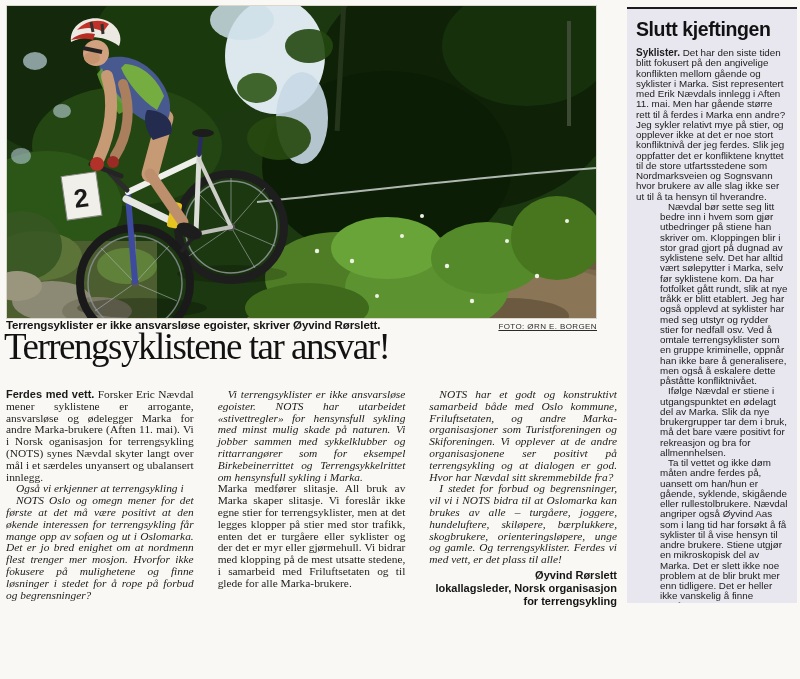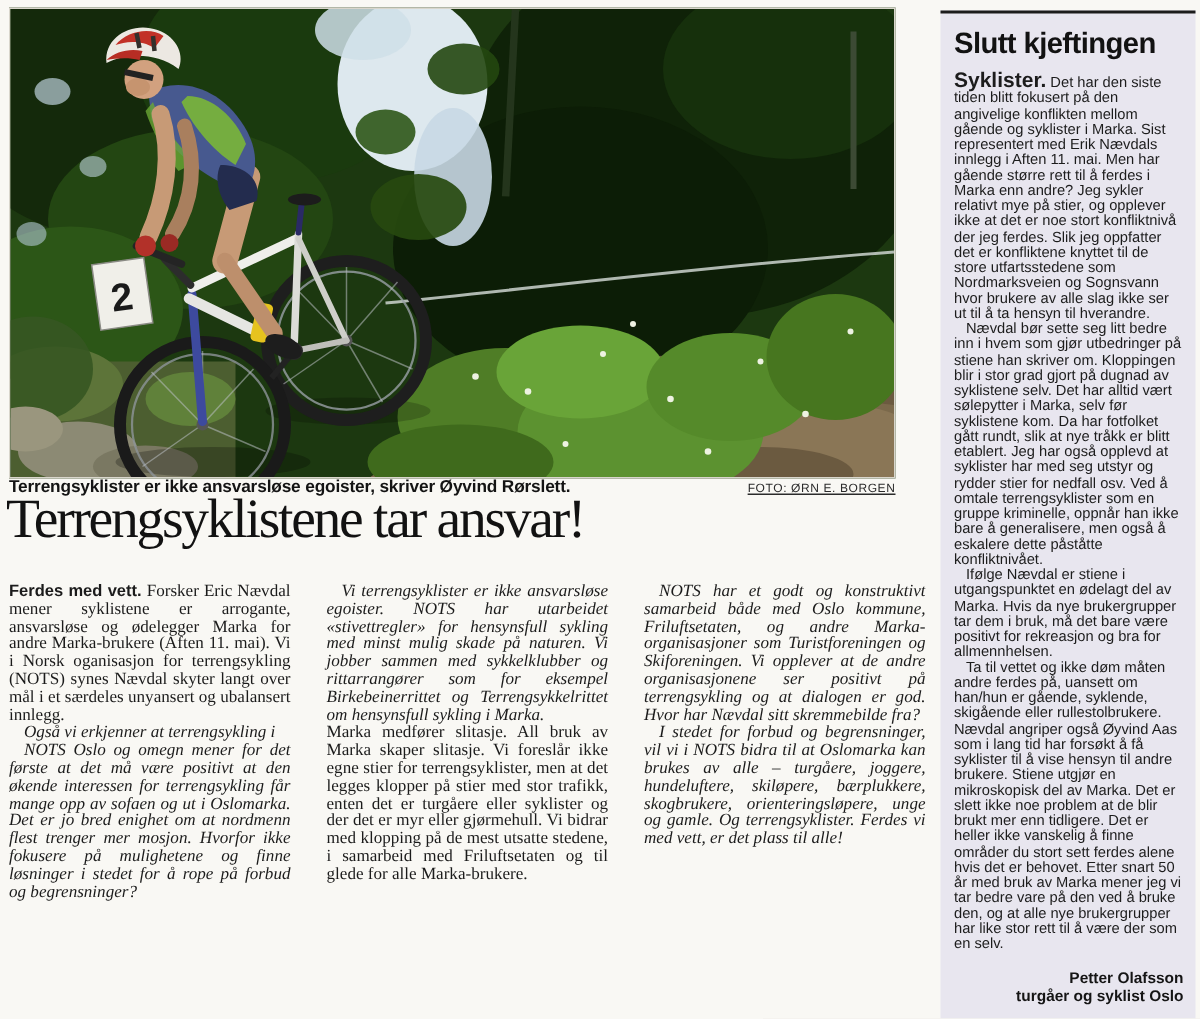--- a/index.html
+++ b/index.html
@@ -27,28 +27,28 @@
     display:flex;gap:24px;overflow:hidden;}
   .col{flex:1 1 0;min-width:0;}
   .bp{margin:0;font-family:"Liberation Serif",serif;font-size:11.4px;line-height:11.8px;
     color:#1b1b1b;text-align:justify;}
   .bp.ind{text-indent:10px;font-style:italic;}
   .leadin{font-family:"Liberation Sans",sans-serif;font-weight:bold;font-size:11px;}
   .sig{margin-top:3px;text-align:right;font-family:"Liberation Sans",sans-serif;
     font-weight:bold;font-size:11px;line-height:13px;color:#151515;}
 
   
-  .sidebar{position:absolute;left:627px;top:7px;width:170px;height:672px;
+  .sidebar{position:absolute;left:627px;top:7px;width:170px;height:596px;
     background:#e8e6ef;border-top:2px solid #1c1c1c;box-sizing:border-box;
     padding:8px 8px 6px 9px;overflow:hidden;}
   .sidebar h2{margin:1px 0 7px 0;font-size:19.5px;letter-spacing:-0.4px;
     font-weight:bold;color:#121212;}
   .sp{margin:0;font-size:9.8px;line-height:10.25px;color:#1c1c1c;text-align:left;}
-  .sp.ind{text-indent:8px;}
-  .sp b{font-size:14px;}
+  .sp.ind{text-indent:8px;margin-left:24px;}
+  .sp b{font-size:10px;}
   .ssig{margin-top:12px;text-align:right;font-weight:bold;font-size:10.3px;
     line-height:12px;color:#151515;}
 </style>
 </head>
 <body>
 
 <div class="page">
 
   <figure class="photo-wrap" style="margin:0">
     <svg width="589" height="312" viewBox="0 0 589 312">
@@ -202,28 +202,33 @@
       <p class="bp ind">Også vi erkjenner at terrengsykling i</p>
       <p class="bp ind">NOTS Oslo og omegn mener for det første at det må være positivt at den økende interessen for terrengsykling får mange opp av sofaen og ut i Oslomarka. Det er jo bred enighet om at nordmenn flest trenger mer mosjon. Hvorfor ikke fokusere på mulighetene og finne løsninger i stedet for å rope på forbud og begrensninger?</p>
     </div>
     <div class="col">
       <p class="bp ind">Vi terrengsyklister er ikke ansvarsløse egoister. NOTS har utarbeidet «stivettregler» for hensynsfull sykling med minst mulig skade på naturen. Vi jobber sammen med sykkelklubber og rittarrangører som for eksempel Birkebeinerrittet og Terrengsykkelrittet om hensynsfull sykling i Marka.</p>
       <p class="bp">Marka medfører slitasje. All bruk av Marka skaper slitasje. Vi foreslår ikke egne stier for terrengsyklister, men at det legges klopper på stier med stor trafikk, enten det er turgåere eller syklister og der det er myr eller gjørmehull. Vi bidrar med klopping på de mest utsatte stedene, i samarbeid med Friluftsetaten og til glede for alle Marka-brukere.</p>
     </div>
     <div class="col">
       <p class="bp ind">NOTS har et godt og konstruktivt samarbeid både med Oslo kommune, Friluftsetaten, og andre Marka-organisasjoner som Turistforeningen og Skiforeningen. Vi opplever at de andre organisasjonene ser positivt på terrengsykling og at dialogen er god. Hvor har Nævdal sitt skremmebilde fra?</p>
       <p class="bp ind">I stedet for forbud og begrensninger, vil vi i NOTS bidra til at Oslomarka kan brukes av alle – turgåere, joggere, hundeluftere, skiløpere, bærplukkere, skogbrukere, orienteringsløpere, unge og gamle. Og terrengsyklister. Ferdes vi med vett, er det plass til alle!</p>
+      <div class="sig">
+        <div>Øyvind Rørslett</div>
+        <div>lokallagsleder, Norsk organisasjon</div>
+        <div>for terrengsykling</div>
+      </div>
     </div>
   </div>
 
   <aside class="sidebar">
     <h2>Slutt kjeftingen</h2>
     <p class="sp"><b>Syklister.</b> <span>Det har den siste tiden blitt fokusert på den angivelige konflikten mellom gående og syklister i Marka. Sist representert med Erik Nævdals innlegg i Aften 11. mai. Men har gående større rett til å ferdes i Marka enn andre? Jeg sykler relativt mye på stier, og opplever ikke at det er noe stort konfliktnivå der jeg ferdes. Slik jeg oppfatter det er konfliktene knyttet til de store utfartsstedene som Nordmarksveien og Sognsvann hvor brukere av alle slag ikke ser ut til å ta hensyn til hverandre.</span></p>
     <p class="sp ind">Nævdal bør sette seg litt bedre inn i hvem som gjør utbedringer på stiene han skriver om. Kloppingen blir i stor grad gjort på dugnad av syklistene selv. Det har alltid vært sølepytter i Marka, selv før syklistene kom. Da har fotfolket gått rundt, slik at nye tråkk er blitt etablert. Jeg har også opplevd at syklister har med seg utstyr og rydder stier for nedfall osv. Ved å omtale terrengsyklister som en gruppe kriminelle, oppnår han ikke bare å generalisere, men også å eskalere dette påståtte konfliktnivået.</p>
-    <p class="sp ind">Ifølge Nævdal er stiene i utgangspunktet en ødelagt del av Marka. Hvis da nye brukergrupper tar dem i bruk, må det bare være positivt for rekreasjon og bra for allmennhelsen.</p>
+    <p class="sp ind">Ifølge Nævdal er stiene i utgangspunktet en ødelagt del av Marka. Slik da nye brukergrupper tar dem i bruk, må det bare være positivt for rekreasjon og bra for allmennhelsen.</p>
     <p class="sp ind">Ta til vettet og ikke døm måten andre ferdes på, uansett om han/hun er gående, syklende, skigående eller rullestolbrukere. Nævdal angriper også Øyvind Aas som i lang tid har forsøkt å få syklister til å vise hensyn til andre brukere. Stiene utgjør en mikroskopisk del av Marka. Det er slett ikke noe problem at de blir brukt mer enn tidligere. Det er heller ikke vanskelig å finne områder du stort sett ferdes alene hvis det er behovet. Etter snart 50 år med bruk av Marka mener jeg vi tar bedre vare på den ved å bruke den, og at alle nye brukergrupper har like stor rett til å være der som en selv.</p>
     <div class="ssig">
       <div>Petter Olafsson</div>
       <div>turgåer og syklist Oslo</div>
     </div>
   </aside>
 
 </div>
 
 </body></html>

